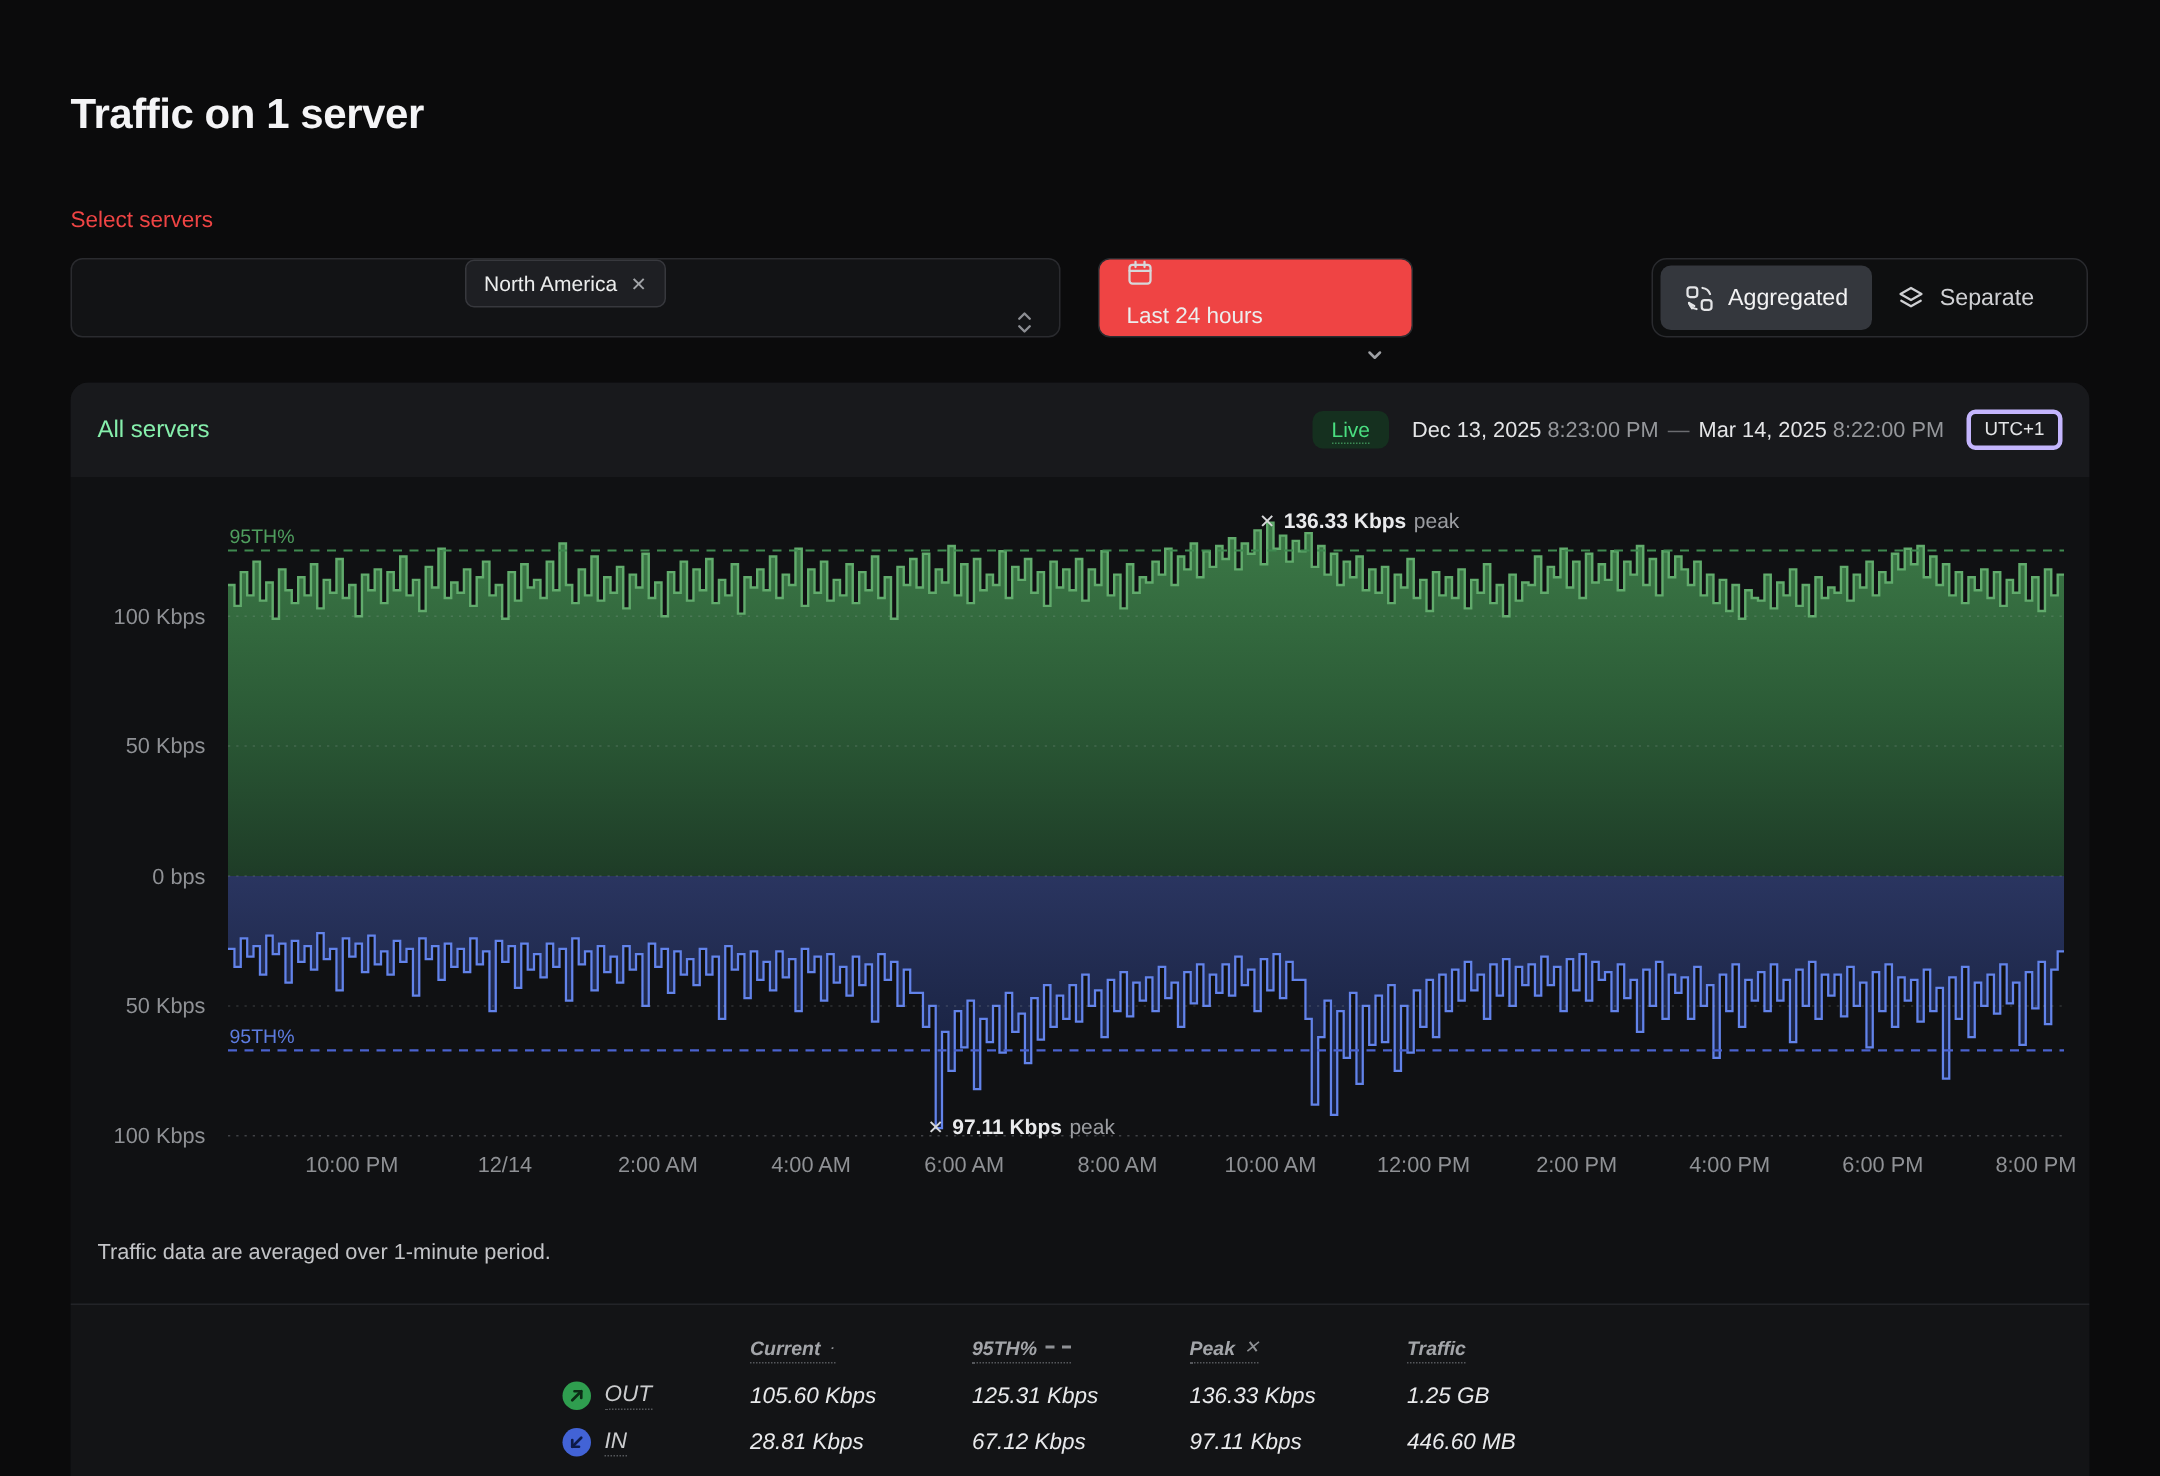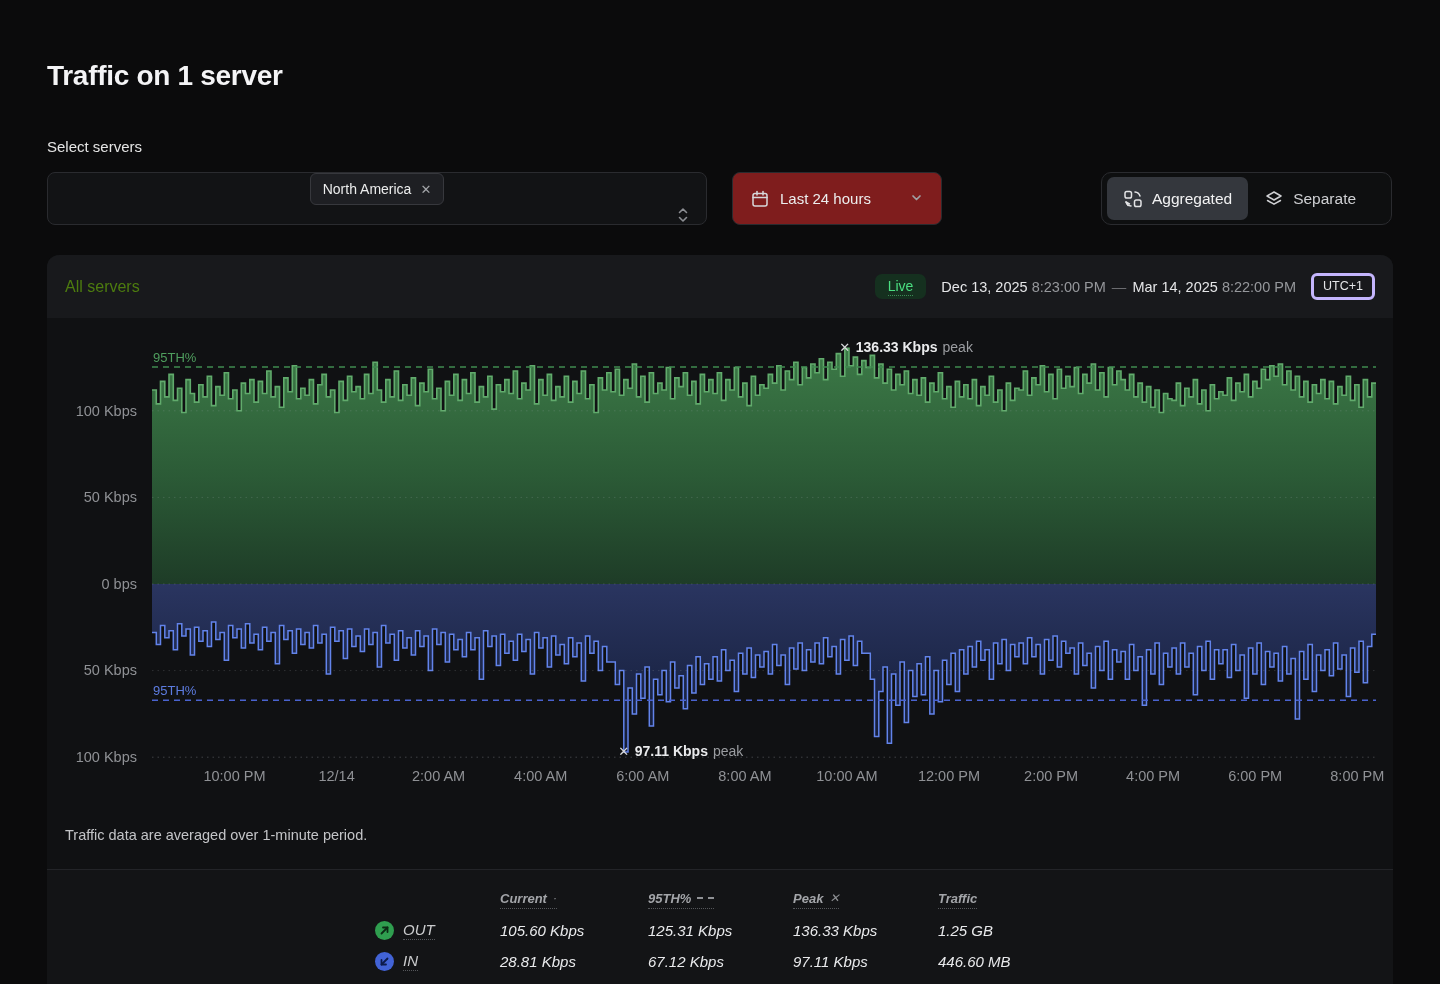--- a/index.html
+++ b/index.html
@@ -1,41 +1,41 @@
 <!DOCTYPE html>
 <html><head>
 <meta charset="utf-8">
 <style>
   * { margin:0; padding:0; box-sizing:border-box; }
   html,body { background:#0b0b0c; }
   body { font-family:"Liberation Sans", sans-serif; color:#e8e9ea; }
   .app { position:relative; width:1440px; height:984px; background:#0b0b0c; overflow:hidden; }
 
   .page-title { position:absolute; left:47px; top:60px; font-size:28px; font-weight:700; color:#f4f4f6; letter-spacing:-0.3px; }
-  .select-label { position:absolute; left:47px; top:138px; font-size:15px; color:#e5e5e5; }
+  .select-label { position:absolute; left:47px; top:138px; font-size:15px; color:#ef4444; }
 
   
   .server-select { position:absolute; left:47px; top:172px; width:660px; height:53px; background:#121315; border:1px solid #2a2b2f; border-radius:8px; display:flex; align-items:center; padding:0 16px; cursor:pointer;flex-direction:column; }
   .tag { display:inline-flex; align-items:center; gap:9px; background:#1e1f23; border:1px solid #37383d; border-radius:6px; padding:7px 12px; font-size:14px; color:#eceded; }
   .tag .x { color:#a2a4a8; font-size:13px; cursor:pointer; }
   .select-caret { margin-left:auto; color:#8c8e93; display:flex; }
 
-  .date-btn { position:absolute; left:732px; top:172px; width:210px; height:53px; background:#7f1d1d; border:1px solid #2a2b2f; border-radius:8px; display:flex; align-items:center; gap:11px; padding:0 18px; font-size:15px; color:#eceded; cursor:pointer; }
+  .date-btn { position:absolute; left:732px; top:172px; width:210px; height:53px; background:#ef4444; border:1px solid #2a2b2f; border-radius:8px; display:flex; align-items:flex-start; gap:11px; padding:0 18px; font-size:15px; color:#eceded; cursor:pointer;flex-direction:column; }
   .date-btn svg { flex:none; }
   .date-caret { margin-left:auto; color:#9fa1a5; }
 
   .view-toggle { position:absolute; left:1101px; top:172px; width:291px; height:53px; background:#0e0f10; border:1px solid #2a2b2f; border-radius:10px; display:flex; align-items:center; padding:5px; }
   .seg { height:43px; display:flex; align-items:center; gap:9px; padding:0 16px; border-radius:7px; font-size:15.5px; color:#cfd0d3; cursor:pointer; white-space:nowrap; }
   .seg.active { background:#34373d; color:#f2f2f3; }
   .seg svg { flex:none; }
 
   
   .panel { position:absolute; left:47px; top:255px; width:1346px; height:729px; background:#101113; border-radius:12px 12px 0 0; overflow:hidden; }
   .panel-header { position:absolute; top:0; left:0; right:0; height:63px; background:#18191c; display:flex; align-items:center; padding:0 18px; }
-  .panel-title { font-size:16px; color:#4d7c0f; }
+  .panel-title { font-size:16px; color:#86efac; }
   .header-right { margin-left:auto; display:flex; align-items:center; gap:15px; }
   .live-badge { background:#15301f; border-radius:7px; padding:4px 13px 5px; font-size:14px; color:#4ade80; cursor:pointer; }
   .live-badge span { border-bottom:1px dotted #3c8a55; padding-bottom:1px; }
   .range-text { font-size:14.5px; color:#95979b; white-space:nowrap; }
   .range-text b { font-weight:400; color:#e4e5e7; }
   .range-sep { color:#6b6c70; padding:0 2px; }
   .tz-badge { border:3px solid #c4b5fd; border-radius:6px; padding:3px 9px 4px; font-size:12.5px; color:#e4e5e7; }
 
   .chart-svg { position:absolute; left:0; top:63px; }
   .footer-note { position:absolute; left:18px; top:572px; font-size:14.5px; color:#c3c4c7; }

